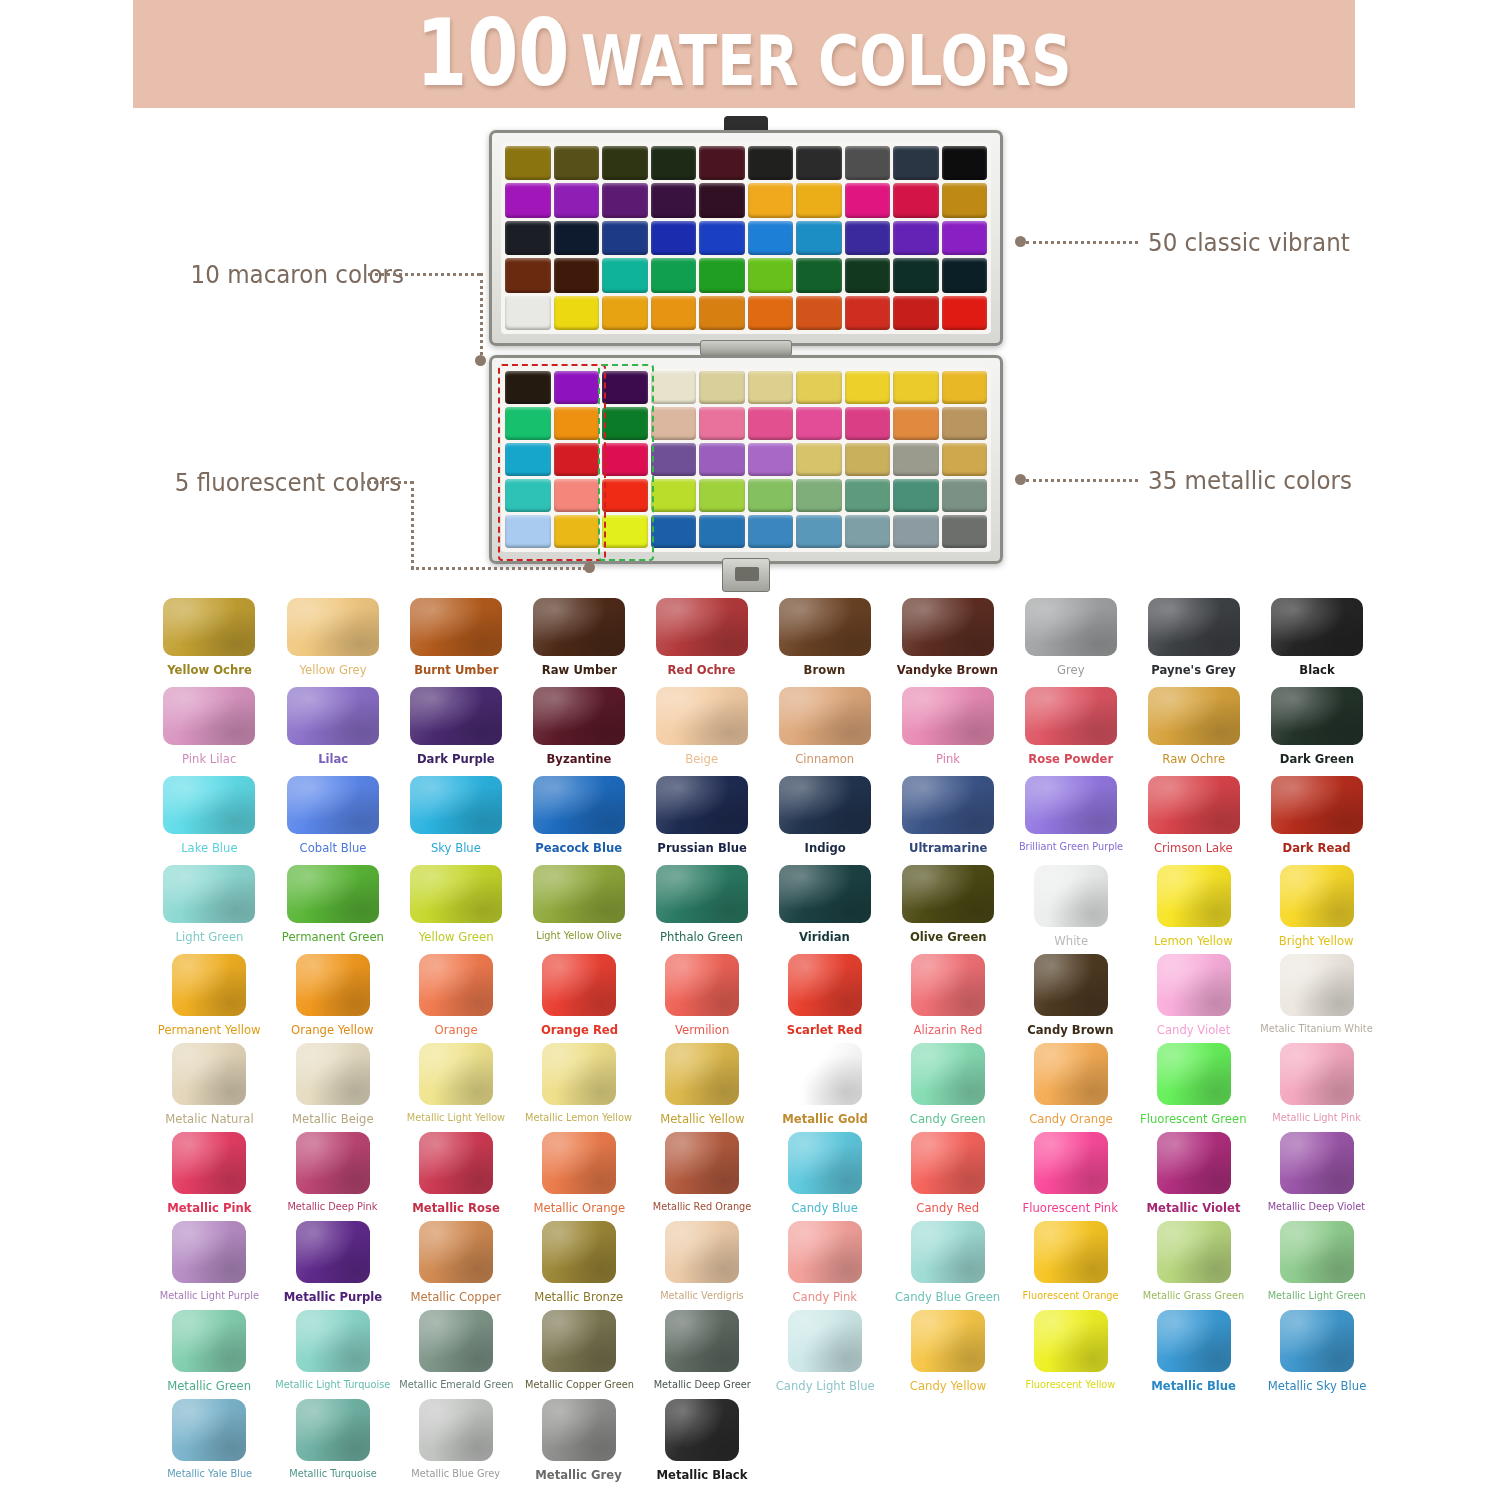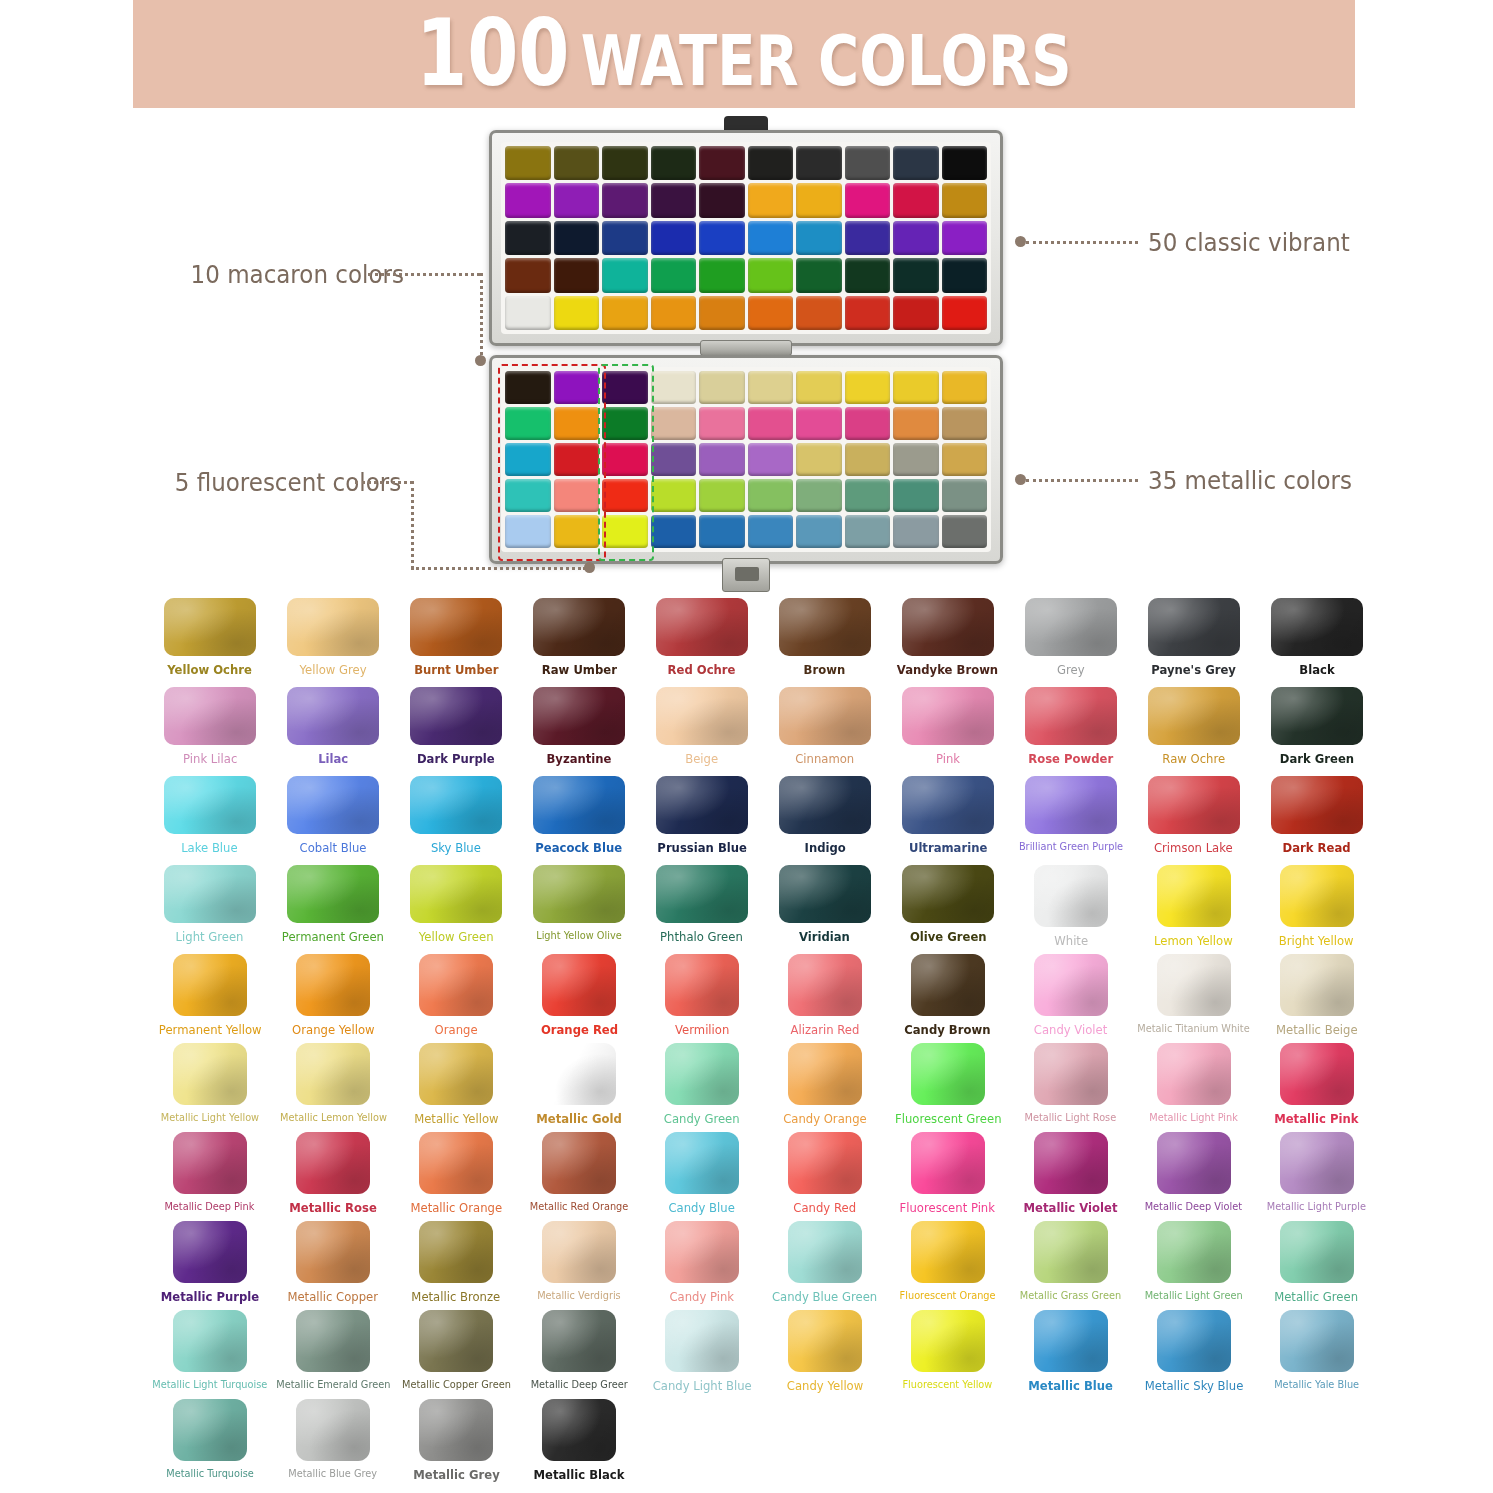--- a/index.html
+++ b/index.html
@@ -472,36 +472,44 @@
       </div>
       <div class="sw-cell">
         <div class="sw-chip tall" style="background: rgb(234, 64, 51);"></div>
         <div class="sw-label bold" style="color: rgb(228, 54, 39);">Orange Red</div>
       </div>
       <div class="sw-cell">
         <div class="sw-chip tall" style="background: rgb(238, 98, 86);"></div>
         <div class="sw-label" style="color: rgb(232, 87, 74);">Vermilion</div>
       </div>
       <div class="sw-cell">
+        <div class="sw-chip tall" style="background: rgb(232, 64, 47);"></div>
+        <div class="sw-label bold" style="color: rgb(224, 50, 35);">Scarlet Red</div>
+      </div>
+      <div class="sw-cell">
         <div class="sw-chip tall" style="background: rgb(239, 112, 117);"></div>
         <div class="sw-label" style="color: rgb(234, 100, 106);">Alizarin Red</div>
       </div>
       <div class="sw-cell">
         <div class="sw-chip tall" style="background: rgb(78, 58, 34);"></div>
         <div class="sw-label bold" style="color: rgb(58, 42, 22);">Candy Brown</div>
       </div>
       <div class="sw-cell">
         <div class="sw-chip tall" style="background: rgb(249, 174, 219);"></div>
         <div class="sw-label" style="color: rgb(244, 159, 210);">Candy Violet</div>
       </div>
       <div class="sw-cell">
         <div class="sw-chip tall" style="background: rgb(236, 231, 223);"></div>
         <div class="sw-label tiny" style="color: rgb(181, 172, 158);">Metalic Titanium White</div>
       </div>
       <div class="sw-cell">
+        <div class="sw-chip tall" style="background: rgb(227, 214, 186);"></div>
+        <div class="sw-label" style="color: rgb(185, 168, 129);">Metalic Natural</div>
+      </div>
+      <div class="sw-cell">
         <div class="sw-chip tall" style="background: rgb(229, 220, 194);"></div>
         <div class="sw-label" style="color: rgb(181, 166, 127);">Metallic Beige</div>
       </div>
       <div class="sw-cell">
         <div class="sw-chip tall" style="background: rgb(240, 228, 142);"></div>
         <div class="sw-label tiny" style="color: rgb(196, 179, 90);">Metallic Light Yellow</div>
       </div>
       <div class="sw-cell">
         <div class="sw-chip tall" style="background: rgb(238, 223, 138);"></div>
         <div class="sw-label tiny" style="color: rgb(194, 174, 80);">Metallic Lemon Yellow</div>
@@ -520,24 +528,20 @@
       </div>
       <div class="sw-cell">
         <div class="sw-chip tall" style="background: rgb(244, 172, 85);"></div>
         <div class="sw-label" style="color: rgb(234, 156, 64);">Candy Orange</div>
       </div>
       <div class="sw-cell">
         <div class="sw-chip tall" style="background: rgb(102, 239, 90);"></div>
         <div class="sw-label" style="color: rgb(76, 212, 65);">Fluorescent Green</div>
       </div>
       <div class="sw-cell">
-        <div class="sw-chip tall" style="background: rgb(224, 168, 180);"></div>
-        <div class="sw-label tiny" style="color: rgb(207, 147, 161);">Metallic Light Rose</div>
-      </div>
-      <div class="sw-cell">
         <div class="sw-chip tall" style="background: rgb(244, 168, 191);"></div>
         <div class="sw-label tiny" style="color: rgb(227, 148, 174);">Metallic Light Pink</div>
       </div>
       <div class="sw-cell">
         <div class="sw-chip tall" style="background: rgb(227, 61, 99);"></div>
         <div class="sw-label bold" style="color: rgb(221, 51, 86);">Metallic Pink</div>
       </div>
       <div class="sw-cell">
         <div class="sw-chip tall" style="background: rgb(187, 69, 116);"></div>
         <div class="sw-label tiny" style="color: rgb(174, 58, 104);">Metallic Deep Pink</div>

